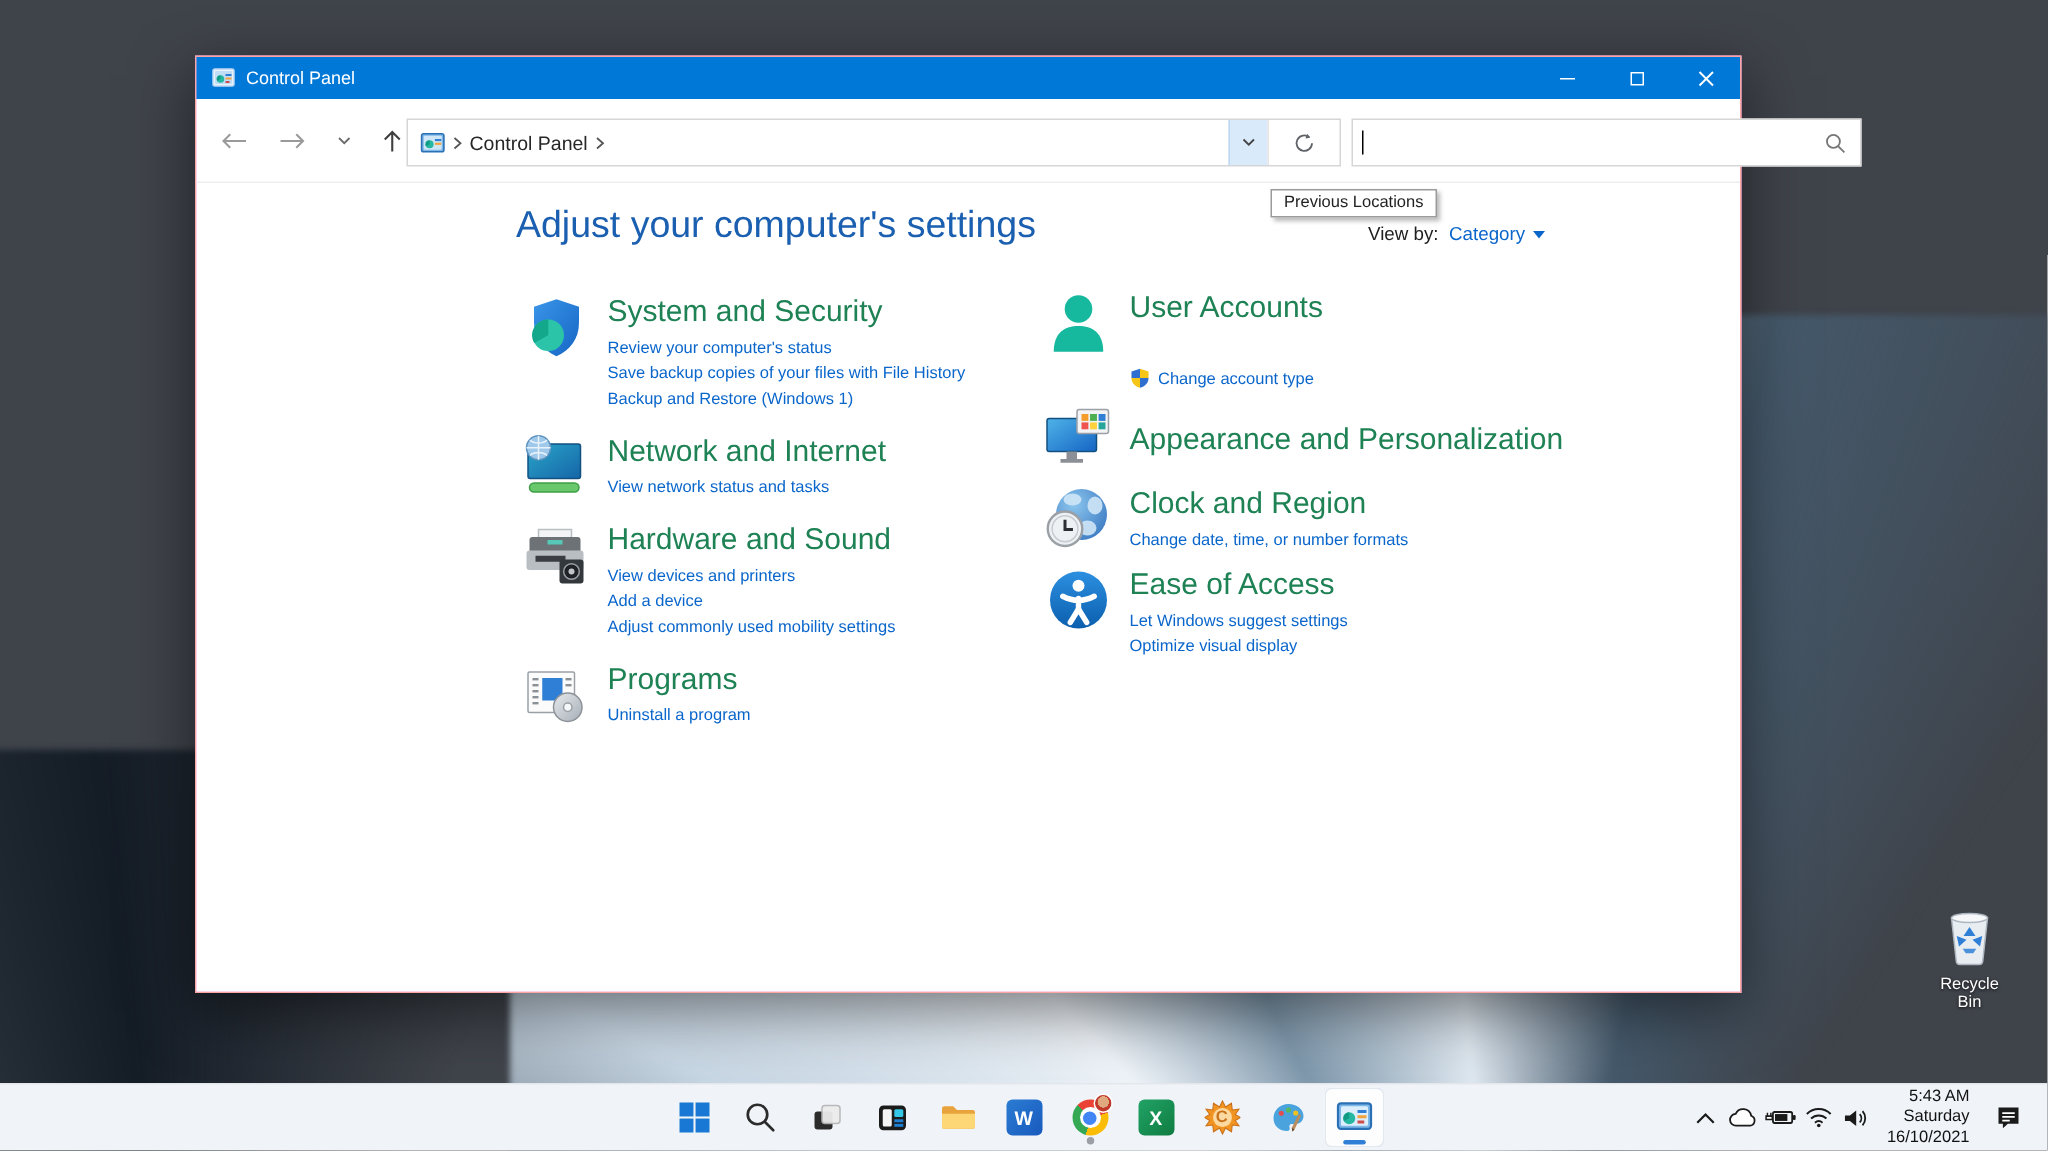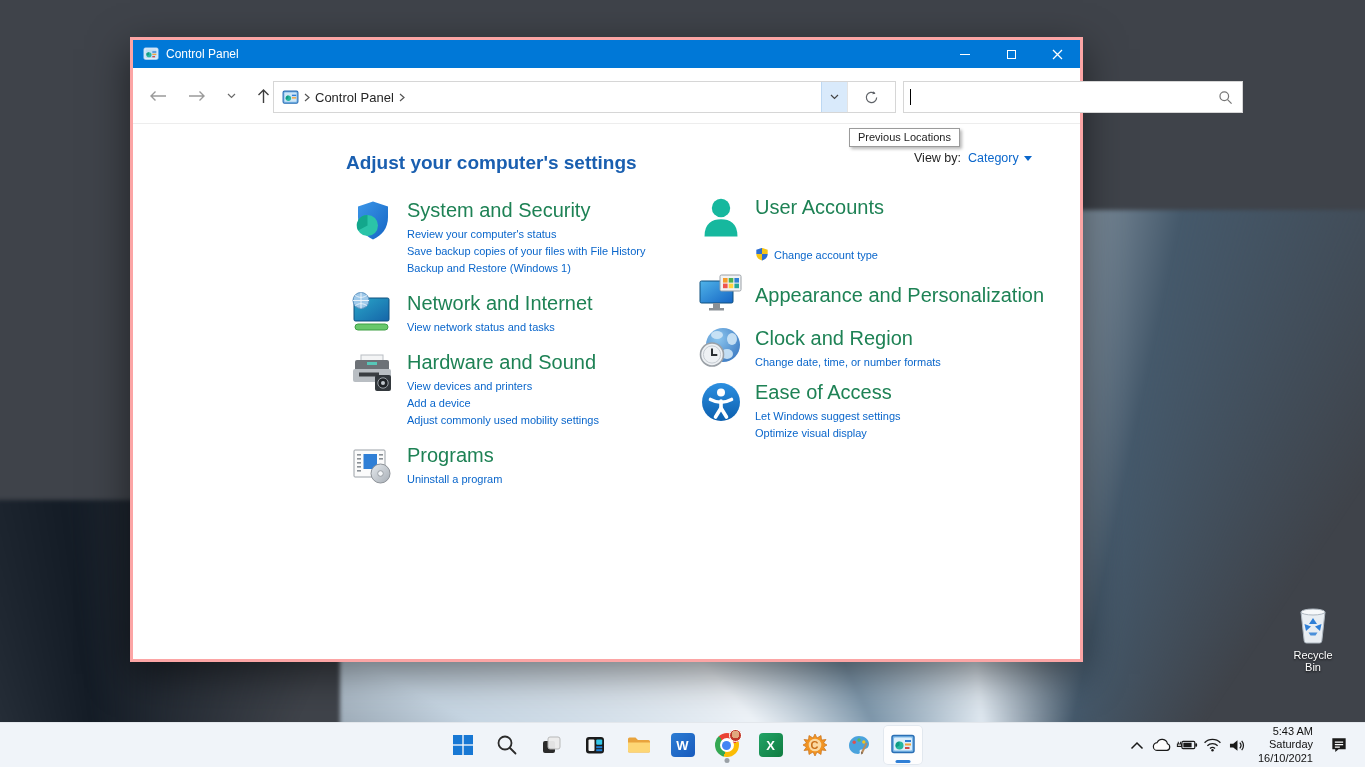--- a/index.html
+++ b/index.html
@@ -14,22 +14,22 @@
       #31414f 58deg, #101b26 70deg, #c7d6e3 92deg, #eef3f8 112deg,
       #7e97ab 128deg, #dfe8f0 148deg, #45596b 166deg, rgba(63,67,74,0) 188deg 360deg);
     filter:blur(2px); }
   .bloom-dark { position:absolute; left:-180px; top:500px; width:980px; height:650px;
     background:conic-gradient(from 235deg at 32% 88%,
       rgba(63,67,74,0) 0deg, #20262e 28deg, #0c121a 58deg, #39414b 88deg,
       #141c26 118deg, rgba(63,67,74,0) 150deg 360deg);
     filter:blur(2px); }
 
   
-  .window { position:absolute; left:130px; top:37px; width:953px; height:625px;
-    background:#f0abfc; border:3px solid #fca5a5; box-shadow:0 12px 38px rgba(0,0,0,.5); }
+  .window { position:absolute; left:130px; top:37px; width:1031px; height:625px;
+    background:#f0abfc; border:1px solid #fca5a5; box-shadow:0 12px 38px rgba(0,0,0,.5); }
   .titlebar { height:28px; background:#0078d7; display:flex; align-items:center; color:#fff; }
   .titlebar .app-ico { margin:0 7px 0 10px; display:flex; }
   .title-text { font-size:12px; }
   .win-btns { margin-left:auto; display:flex; height:100%; }
   .win-btn { width:46px; height:100%; display:flex; align-items:center; justify-content:center; }
   .glyph-min { width:10px; height:1px; background:#fff; }
   .glyph-max { width:9px; height:9px; border:1px solid #fff; }
 
   
   .toolbar { position:relative; height:56px; background:#fff; border-bottom:1px solid #ededed; }
@@ -50,21 +50,21 @@
   .caret { width:1px; height:16px; background:#000; margin-left:6px; }
   .searchbox input { flex:1; border:none; outline:none; font-size:13px; height:100%;
     background:transparent; padding:0 4px; }
   .search-mag { margin-right:9px; display:flex; }
   .tooltip { position:absolute; left:716px; top:60px; z-index:6; background:#fff;
     border:1px solid #9b9b9b; box-shadow:2px 2px 3px rgba(0,0,0,.28);
     font-size:11px; color:#222; padding:2px 8px 3px; white-space:nowrap; }
 
   
   .content { position:absolute; top:84px; left:0; right:0; bottom:0; background:#fff; }
-  .heading { position:absolute; left:213px; top:28px; font-size:19px; color:#1a5fb0; font-weight:700; }
+  .heading { position:absolute; left:213px; top:14px; font-size:25px; color:#1a5fb0; font-weight:400; }
   .viewby { position:absolute; left:781px; top:27px; font-size:12.5px; color:#1f1f1f;
     display:flex; align-items:center; gap:7px; }
   .viewby-link { color:#0a66cb; text-decoration:none; display:flex; align-items:center; gap:5px; }
   .tri-down { width:0; height:0; border-left:4px solid transparent; border-right:4px solid transparent;
     border-top:5px solid #0a66cb; margin-top:1px; }
 
   .col { position:absolute; }
   .col-left { left:218px; top:74px; width:340px; }
   .col-right { left:566px; top:71px; width:440px; }
   .cat-row { display:flex; }

